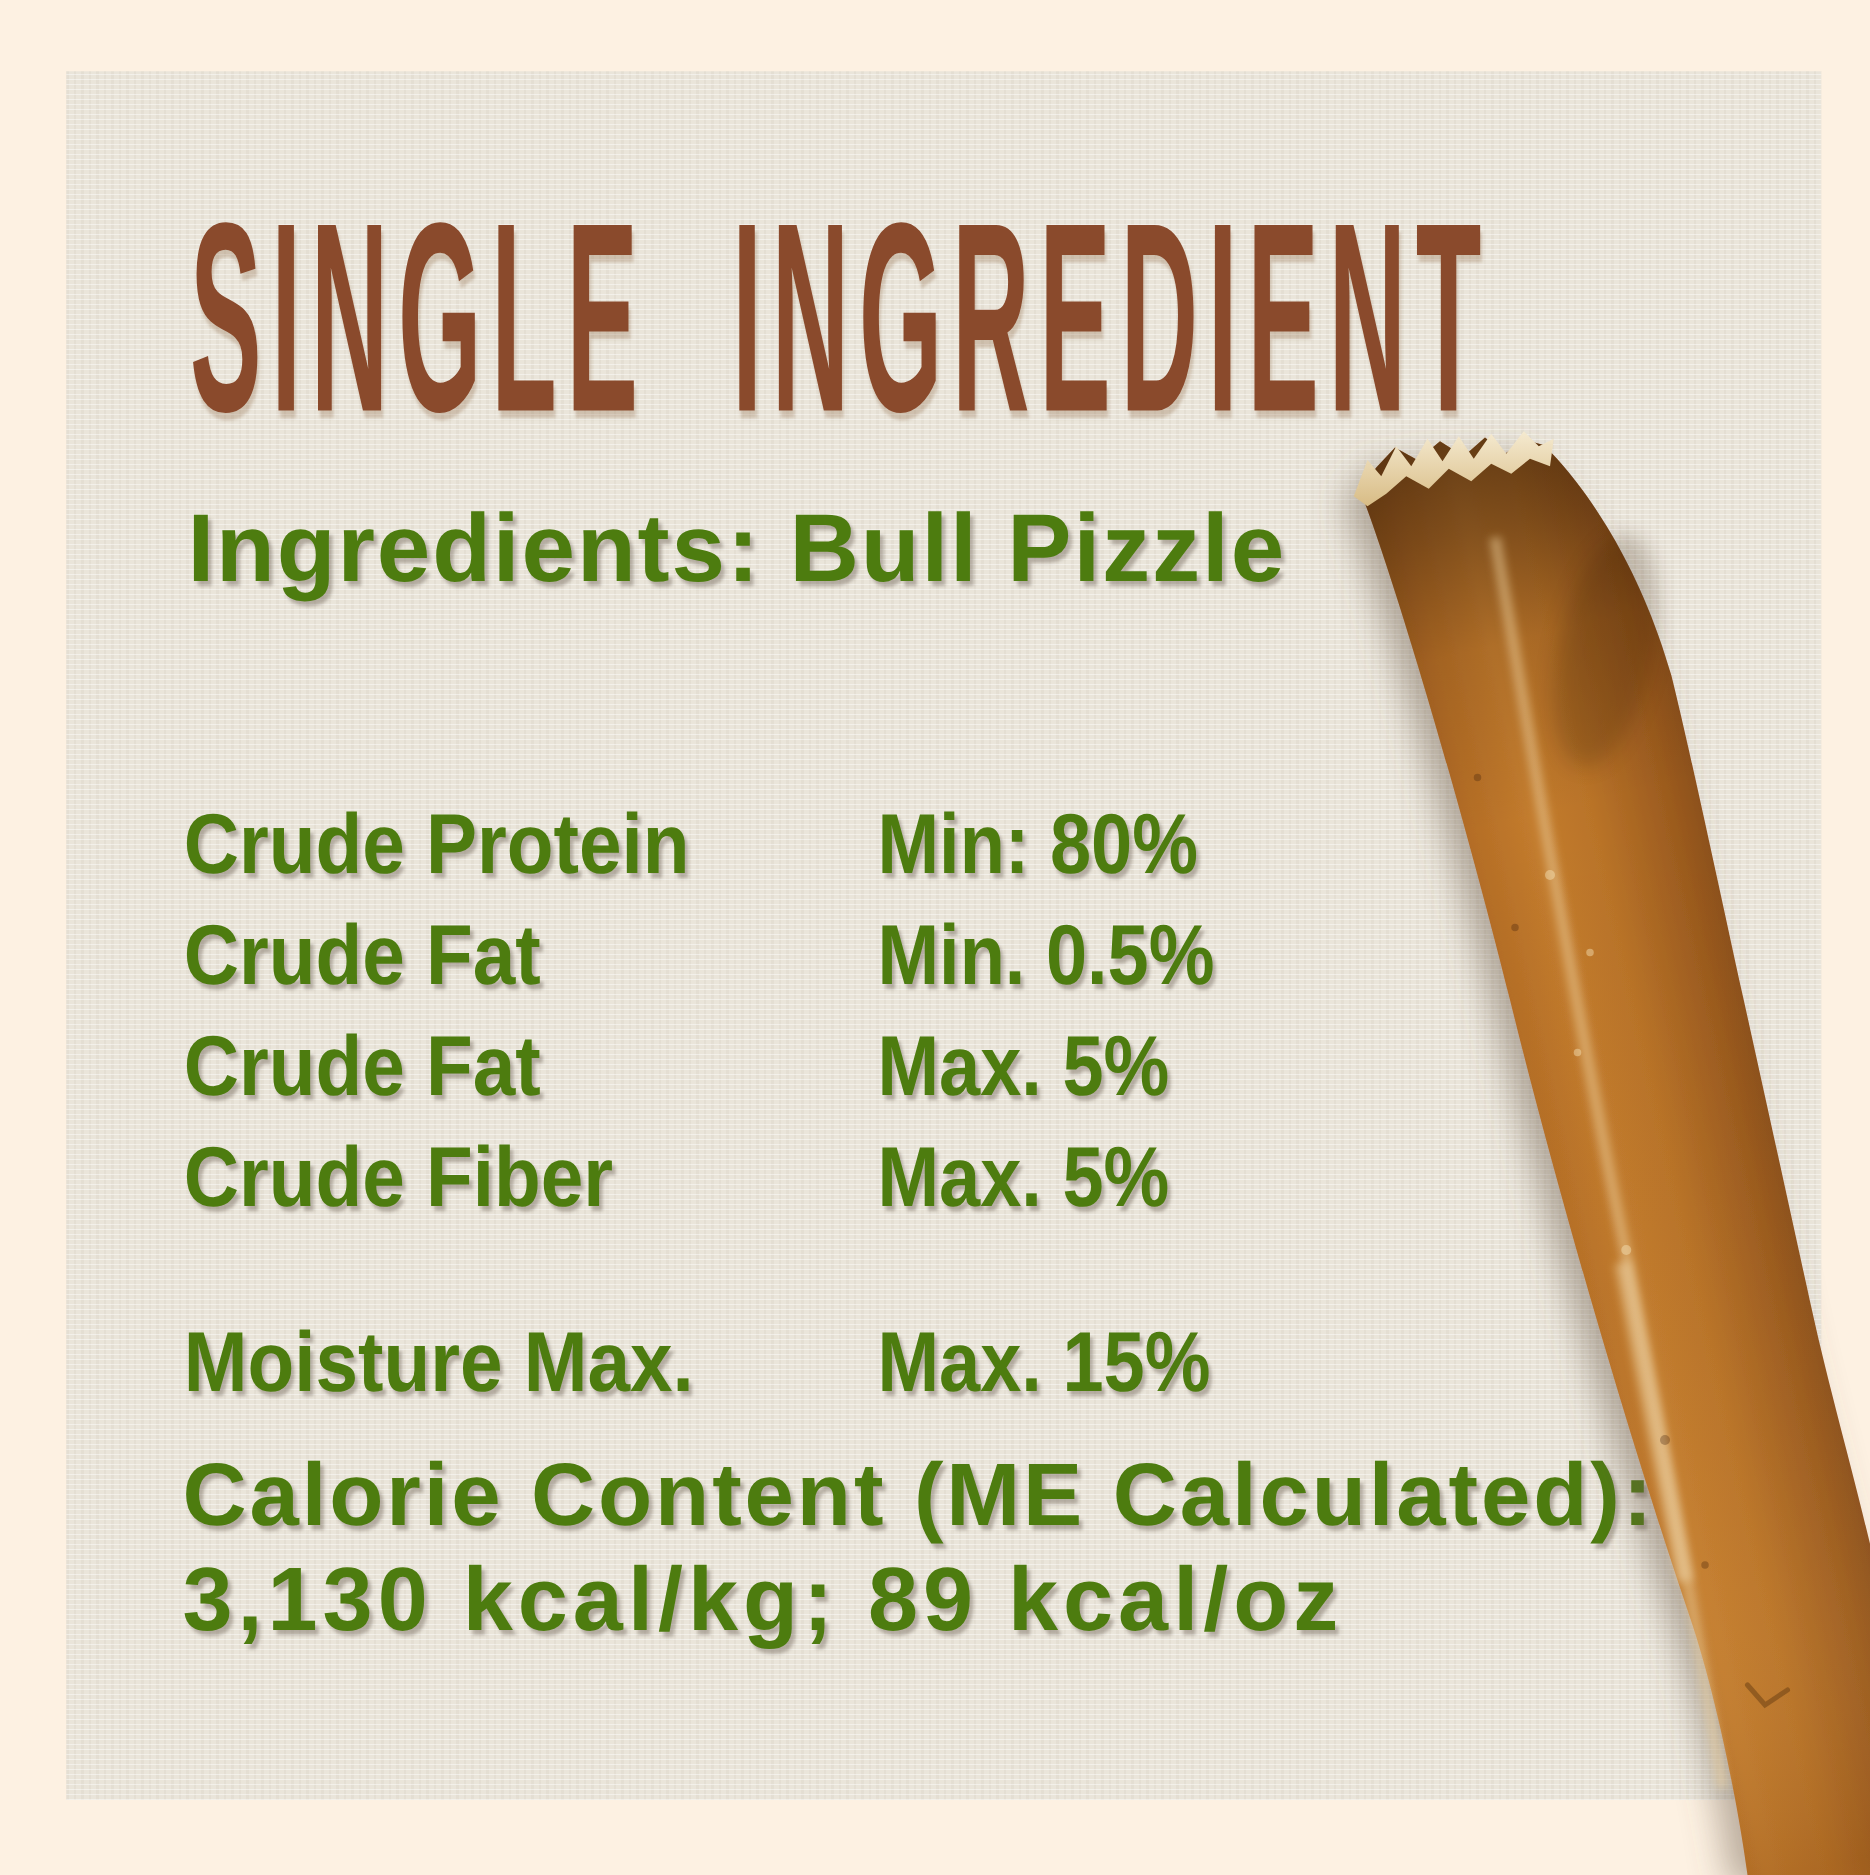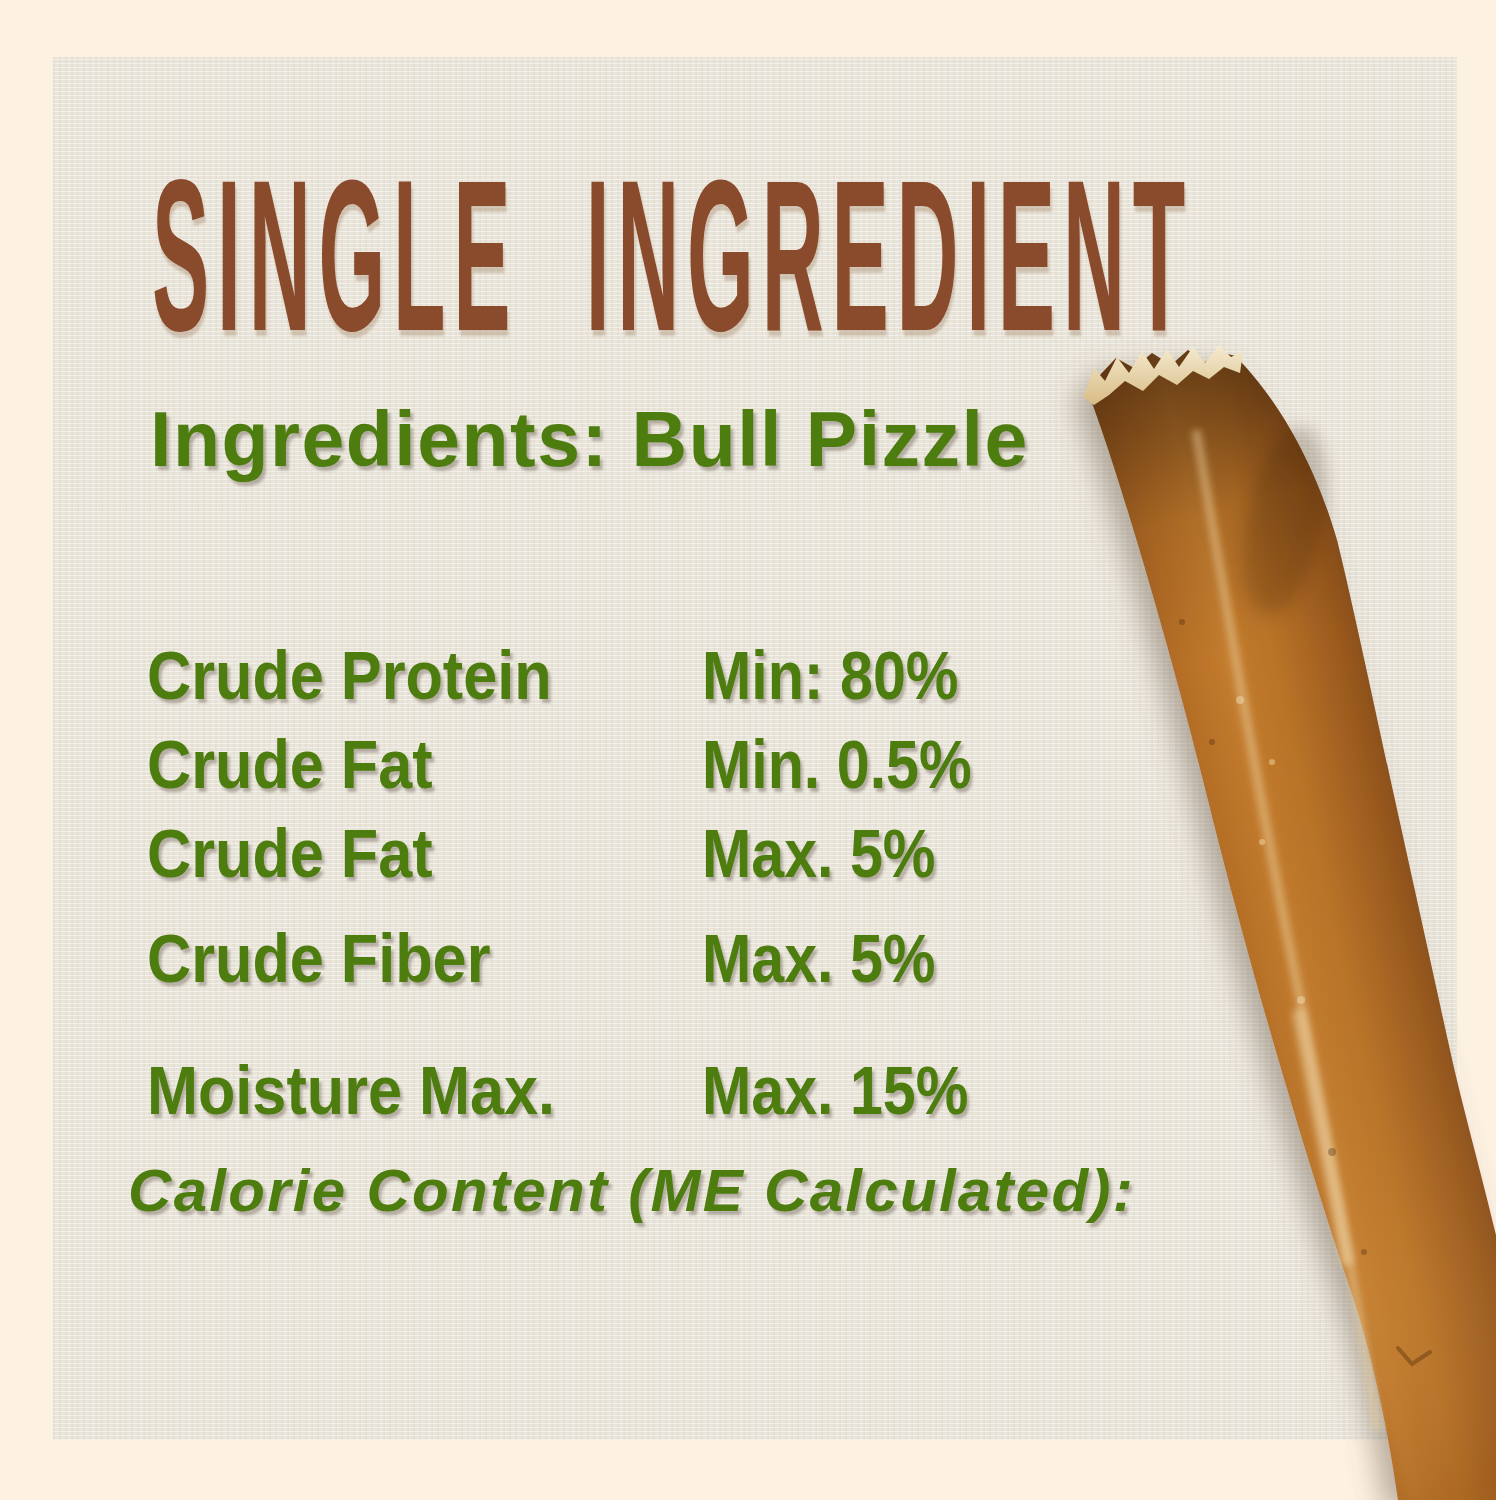--- a/index.html
+++ b/index.html
@@ -23,22 +23,22 @@
     font-size:110px;color:#8a4a2c;
     letter-spacing:10px;word-spacing:46px;
     transform:scale(.78,1.96);transform-origin:left top;
     text-shadow:2px 3px 2px rgba(138,96,60,.28);
   }
   .ingredients{left:150px;top:401px;font-size:77px;letter-spacing:1.5px;}
   .ga-heading{left:147px;top:560px;font-size:60px;}
   .ga-row{left:147px;font-size:68px;width:980px;height:70px;}
   .ga-label{display:inline-block;transform:scaleX(.90);transform-origin:left top;}
   .ga-value{position:absolute;left:555px;top:0;display:inline-block;transform:scaleX(.87);transform-origin:left top;}
-  .row-0{top:641px;} .row-1{top:730px;} .row-2{top:819px;} .row-3{top:908px;margin-top:16px;} .row-4{top:1056px;}
-  .cal-heading{left:128px;top:1161px;font-size:60px;letter-spacing:2.3px;font-style:italic;}
+  .row-0{top:641px;} .row-1{top:730px;} .row-2{top:819px;} .row-3{top:908px;} .row-4{top:1056px;}
+  .cal-heading{left:146px;top:1161px;font-size:71px;letter-spacing:2.3px;}
   .cal-values{left:146px;top:1244px;font-size:72px;letter-spacing:4px;}
   .stick{position:absolute;left:0;top:0;width:1496px;height:1500px;pointer-events:none;}
 </style>
 </head>
 <body>
 
 <div class="page">
 
   <div class="panel"></div>
 
@@ -62,20 +62,21 @@
   <div class="txt ga-row row-3 emboss">
     <span class="ga-label">Crude Fiber</span>
     <span class="ga-value">Max. 5%</span>
   </div>
   <div class="txt ga-row row-4 emboss">
     <span class="ga-label">Moisture Max.</span>
     <span class="ga-value">Max. 15%</span>
   </div>
 
   <div class="txt cal-heading emboss">Calorie Content (ME Calculated):</div>
+  <div class="txt cal-values emboss">3,130 kcal/kg; 89 kcal/oz</div>
 
   <svg class="stick" viewBox="0 0 1496 1500" width="1496" height="1500" xmlns="http://www.w3.org/2000/svg">
     <defs>
       <path id="stickbody" d="M 1088 392
         C 1118 470 1172 655 1208 800
         C 1242 938 1298 1135 1354 1300
         C 1372 1355 1390 1440 1398 1500
         L 1496 1500 L 1496 1235
         C 1481 1172 1462 1105 1450 1050
         C 1433 972 1410 868 1395 800

